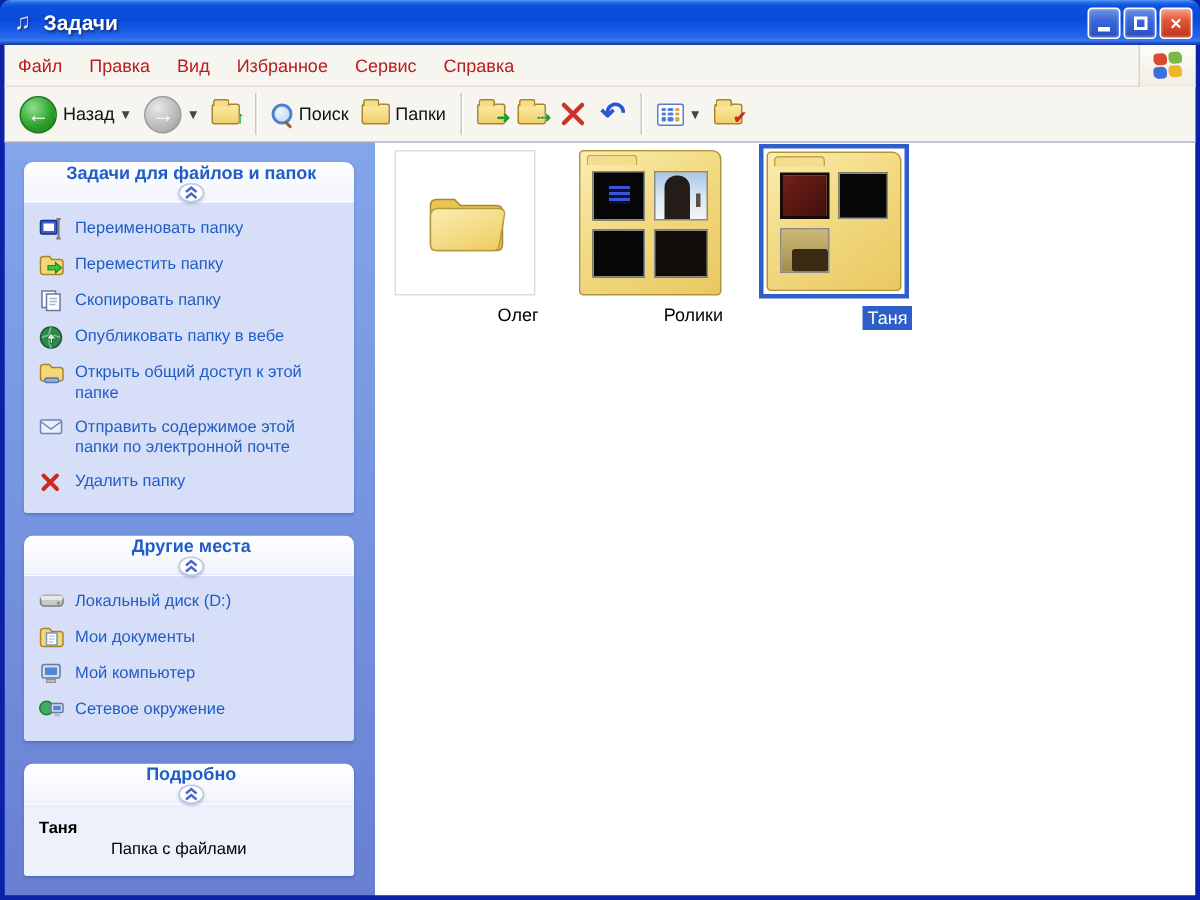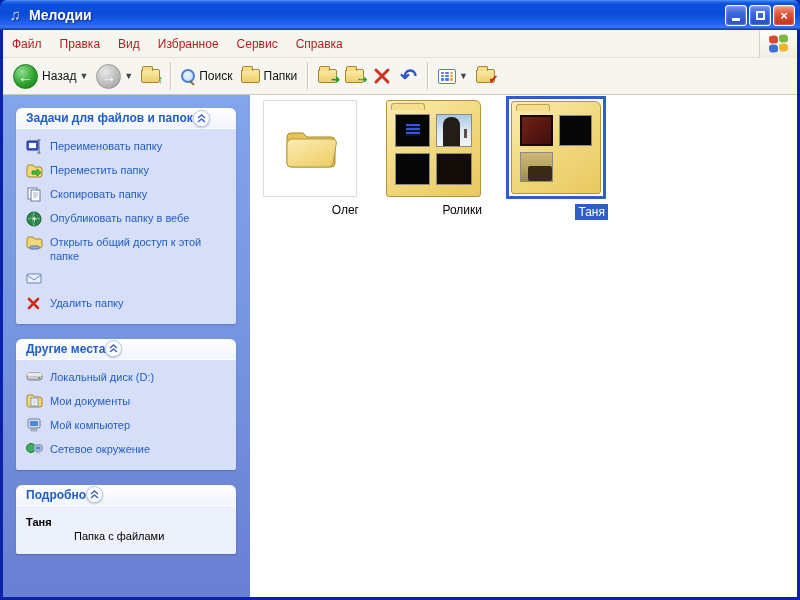--- a/index.html
+++ b/index.html
@@ -62,21 +62,21 @@
   .views-grid span { background:#4C7AD8; border-radius:1px; }
   .views-grid span:nth-child(3n) { background:#E8A03C; }
 
   
   .bodyrow { flex:1; display:flex; margin:0 3px 3px; overflow:hidden; }
   .sidebar { width:247px; flex:0 0 247px; background:linear-gradient(180deg,#83A5EB 0%,#7492DE 55%,#697FD2 100%); padding:13px 14px 0 13px; overflow:hidden; }
   .main { flex:1; background:#fff; position:relative; }
 
   
   .panel { margin-bottom:15px; border-radius:6px 6px 2px 2px; overflow:hidden; box-shadow:0 1px 2px rgba(20,30,90,.25); }
-  .panel-head { height:20px; background:linear-gradient(180deg,#FFFFFF,#F2F4FC); display:flex; align-items:center; justify-content:flex-start; padding:0 7px 0 10px; }
+  .panel-head { height:26px; background:linear-gradient(180deg,#FFFFFF,#F2F4FC); display:flex; align-items:center; justify-content:center; padding:0 7px 0 10px;flex-direction:column; }
   .panel-title { font-size:12px; font-weight:bold; color:#215DC6; }
   .chevron-btn { width:17px; height:17px; border-radius:50%; background:#fff; border:1px solid #B9C6E8; display:flex; align-items:center; justify-content:center; box-shadow:0 1px 2px rgba(40,60,120,.3); }
   .panel-body { background:#D6DFF7; padding:10px 8px 12px 10px; border-top:1px solid #fff; }
   .panel-body.light { background:#EDF1FB; }
   .task-item { display:flex; align-items:flex-start; margin-bottom:8px; }
   .task-item:last-child { margin-bottom:0; }
   .task-item .ticon { flex:0 0 18px; height:16px; margin-right:6px; position:relative; }
   .task-item .tlabel { font-size:11px; color:#215DC6; line-height:1.25; padding-top:1px; }
 
   .details-name { font-size:11px; font-weight:bold; color:#000; }
@@ -110,21 +110,21 @@
 
   
 </style>
 </head>
 <body>
 
 <div class="window">
 
   <div class="titlebar">
     <div class="title-icon">♫</div>
-    <div class="title-text">Мелодии</div>
+    <div class="title-text">Задачи</div>
     <div class="winbtn">
         <span class="minbar"></span>
       </div>
     <div class="winbtn">
         <span class="maxbox"></span>
       </div>
     <div class="winbtn close">
         <span>×</span>
       </div>
   </div>
@@ -274,20 +274,21 @@
               </span>
             <span class="tlabel">Открыть общий доступ к этой папке</span>
           </div>
           <div class="task-item">
             <span class="ticon">
                 <svg width="17" height="13" viewBox="0 0 17 13">
                   <rect x="1" y="2" width="14" height="9" rx="1" fill="#EAF0FA" stroke="#6A84B8"></rect>
                   <path d="M1 3 L8 8 L15 3" stroke="#6A84B8" fill="none"></path>
                 </svg>
               </span>
+            <span class="tlabel">Отправить содержимое этой папки по электронной почте</span>
           </div>
           <div class="task-item">
             <span class="ticon">
                 <svg width="15" height="15" viewBox="0 0 15 15">
                   <path d="M3 3 L12 12 M12 3 L3 12" stroke="#CC2A1A" stroke-width="2.6" stroke-linecap="round"></path>
                 </svg>
               </span>
             <span class="tlabel">Удалить папку</span>
           </div>
         </div>

